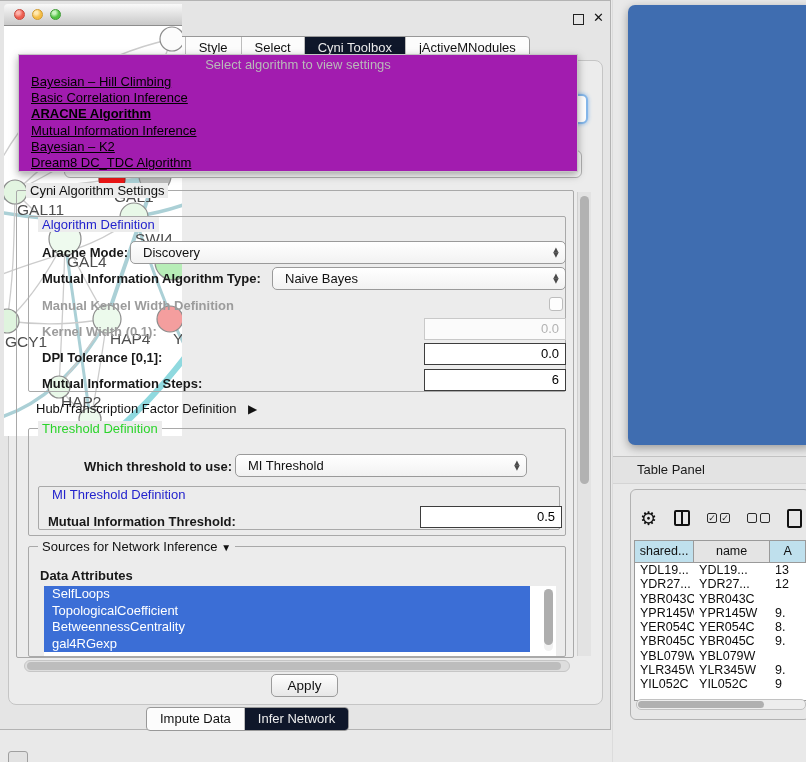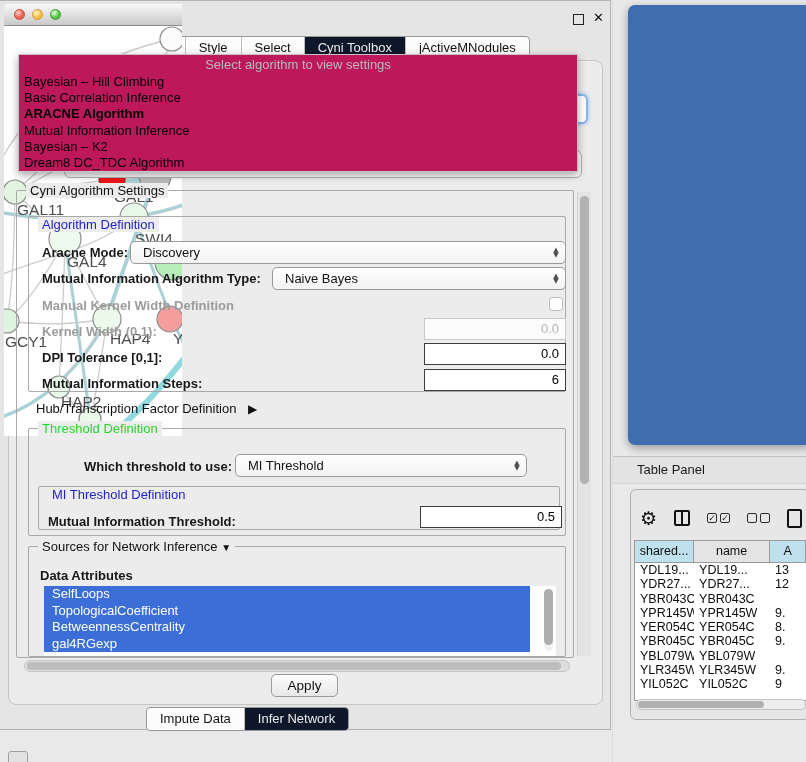--- a/index.html
+++ b/index.html
@@ -28,24 +28,24 @@
   
   .inner-panel{left:8px;top:60px;width:595px;height:645px;background:#ececec;
     border:1px solid #c5c5c5;border-radius:8px;box-sizing:border-box;}
   
   .combo-focused{left:60px;top:94px;width:528px;height:30px;background:#fff;border-radius:6px;
     border:2px solid #85b7ea;box-shadow:0 0 4px #85b7ea;box-sizing:border-box;z-index:2;}
   .combo-ghost{left:64px;top:150px;width:518px;height:28px;background:#fafafa;border:1px solid #b2b2b2;
     border-radius:6px;box-sizing:border-box;font-size:13px;color:#a8a8a8;line-height:26px;
     padding-left:14px;z-index:2;}
   
-  .popup{left:18px;top:54px;width:560px;height:118px;background:#be185d;border:1px solid #c4c4c4;
+  .popup{left:18px;top:54px;width:560px;height:118px;background:#a21caf;border:1px solid #c4c4c4;
     box-shadow:0 3px 8px rgba(0,0,0,.35);z-index:6;box-sizing:border-box;font-size:13px;}
   .popup .ph{color:#b9b9b9;text-align:center;line-height:19px;}
-  .popup .it{line-height:16.2px;padding-left:5px;color:#000;white-space:nowrap;}
+  .popup .it{line-height:16.2px;padding-left:12px;color:#000;white-space:nowrap;text-decoration:underline;}
   .popup .it.b{font-weight:bold;}
   
   .grp{border:1px solid #a9a9a9;border-radius:2px;box-sizing:border-box;background:transparent;z-index:3;}
   .grp-label{position:absolute;top:-8px;left:9px;background:#ececec;padding:0 4px;font-size:13px;white-space:nowrap;}
   .t-blue{color:#2323cd;margin-top:8px;}
   .t-green{color:#2bd42b;text-align:right;}
   .t-black{color:#111;}
   .lbl{position:absolute;font-size:13px;font-weight:bold;color:#181818;white-space:nowrap;z-index:4;}
   .lbl.dis{color:#9c9c9c;}
   

